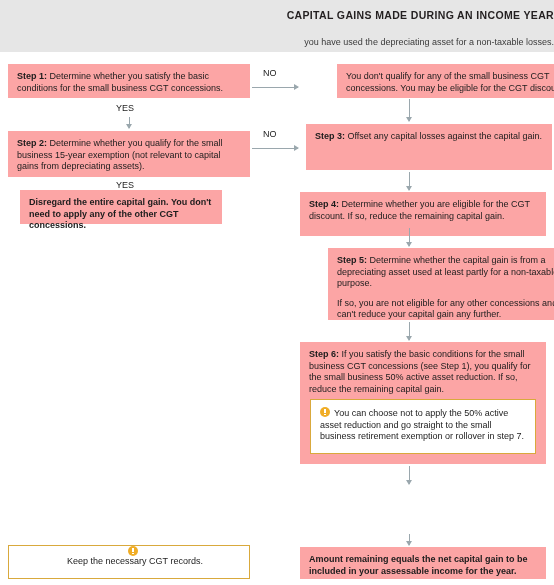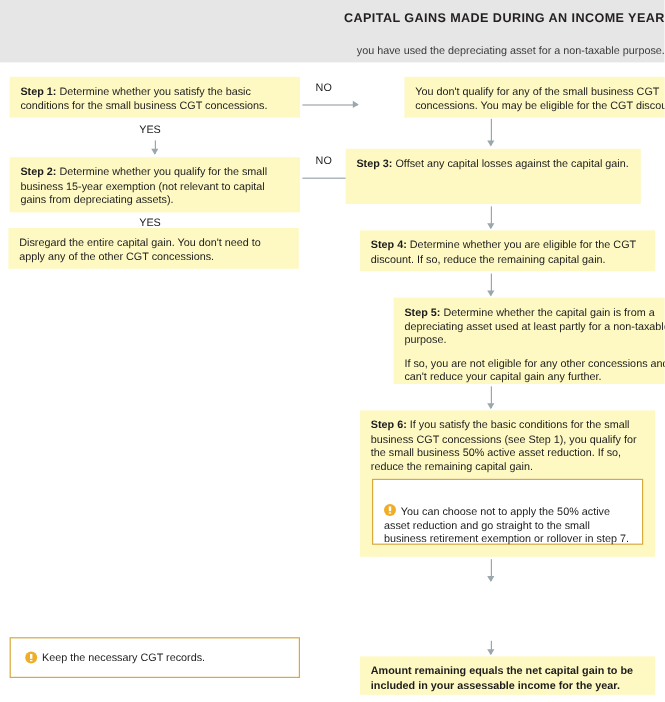--- a/index.html
+++ b/index.html
@@ -42,21 +42,21 @@
   .header-sub {
     margin-top: 3px;
     font-size: 9px;
     line-height: 11.5px;
     color: #3a3a3a;
   }
 
   
   .box {
     position: absolute;
-    background: #fef9c3;
+    background: #fca5a5;
     box-sizing: border-box;
     padding: 7px 9px 7px 9px;
     font-size: 9px;
     line-height: 11.6px;
     color: #1c1c1c;
   }
   .box p {
     margin: 0;
   }
   .box p + p {
@@ -108,21 +108,21 @@
 
   
   .callout {
     position: absolute;
     border: 1px solid #d9a93c;
     background: #ffffff;
     box-sizing: border-box;
     font-size: 9px;
     line-height: 11.6px;
     color: #1c1c1c;
-    padding: 20px 9px 7px 9px;
+    padding: 7px 9px 7px 9px;
   }
   .callout-inner {
     position: relative;
   }
   .warn-icon {
     display: inline-block;
     width: 10px;
     height: 10px;
     border-radius: 50%;
     background: #f0ad26;
@@ -162,66 +162,66 @@
 </style>
 </head>
 <body>
 
 <div id="page">
 
   <div class="header-band">
     <div class="header-title">CAPITAL GAINS MADE DURING AN INCOME YEAR</div>
     <div class="header-sub">
       <br>
-      <span>you have used the depreciating asset for a non-taxable purpose.</span>
+      <span>you have used the depreciating asset for a non-taxable losses.</span>
     </div>
   </div>
 
   <div class="box" style="left:8px; top:64px; width:242px; height:34px;">
     <p><b>Step 1:</b><span> Determine whether you satisfy the basic conditions for the small business CGT concessions.</span></p>
   </div>
 
   <div class="edge-label" style="left:116px; top:103px;">YES</div>
   <div class="v-arrow" style="left:129px; top:117px; height:11px;"></div>
 
   <div class="box" style="left:8px; top:131px; width:242px; height:46px;">
     <p><b>Step 2:</b><span> Determine whether you qualify for the small business 15-year exemption (not relevant to capital gains from depreciating assets).</span></p>
   </div>
 
   <div class="edge-label" style="left:116px; top:180px;">YES</div>
   <div class="v-arrow" style="left:129px; top:194px; height:11px;"></div>
 
-  <div class="box" style="left:7px; top:190px; width:242px; height:34px;">
+  <div class="box" style="left:20px; top:190px; width:202px; height:34px;font-weight:bold;">
     <p>Disregard the entire capital gain. You don't need to apply any of the other CGT concessions.</p>
   </div>
 
-  <div class="records-note" style="left:8px; top:531px; width:242px; height:34px;">
+  <div class="records-note" style="left:8px; top:545px; width:242px; height:34px;flex-direction:column;">
     <span class="warn-icon"></span>
     <span>Keep the necessary CGT records.</span>
   </div>
 
   <div class="edge-label" style="left:263px; top:68px;">NO</div>
   <div class="h-arrow" style="left:252px; top:87px; width:46px;"></div>
 
   <div class="edge-label" style="left:263px; top:129px;">NO</div>
   <div class="h-arrow" style="left:252px; top:148px; width:46px;"></div>
 
   <div class="box" style="left:300px; top:64px; width:246px; height:34px;margin-left:37px;">
     <p>You don't qualify for any of the small business CGT concessions. You may be eligible for the CGT discount.</p>
   </div>
 
   <div class="v-arrow" style="left:409px; top:99px; height:22px;"></div>
 
-  <div class="box" style="left:288px; top:124px; width:246px; height:46px;">
+  <div class="box" style="left:306px; top:124px; width:246px; height:46px;">
     <p><b>Step 3:</b><span> Offset any capital losses against the capital gain.</span></p>
   </div>
 
   <div class="v-arrow" style="left:409px; top:172px; height:18px;"></div>
 
-  <div class="box" style="left:300px; top:192px; width:246px; height:34px;">
+  <div class="box" style="left:300px; top:192px; width:246px; height:44px;">
     <p><b>Step 4:</b><span> Determine whether you are eligible for the CGT discount. If so, reduce the remaining capital gain.</span></p>
   </div>
 
   <div class="v-arrow" style="left:409px; top:228px; height:18px;"></div>
 
   <div class="box" style="left:300px; top:248px; width:246px; height:72px;margin-left:28px;">
     <p><b>Step 5:</b><span> Determine whether the capital gain is from a depreciating asset used at least partly for a non-taxable purpose.</span></p>
     <p>If so, you are not eligible for any other concessions and can't reduce your capital gain any further.</p>
   </div>
 

